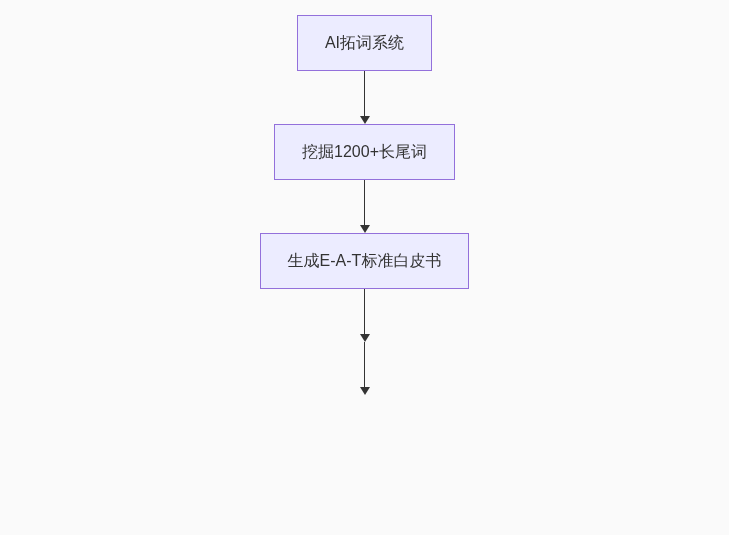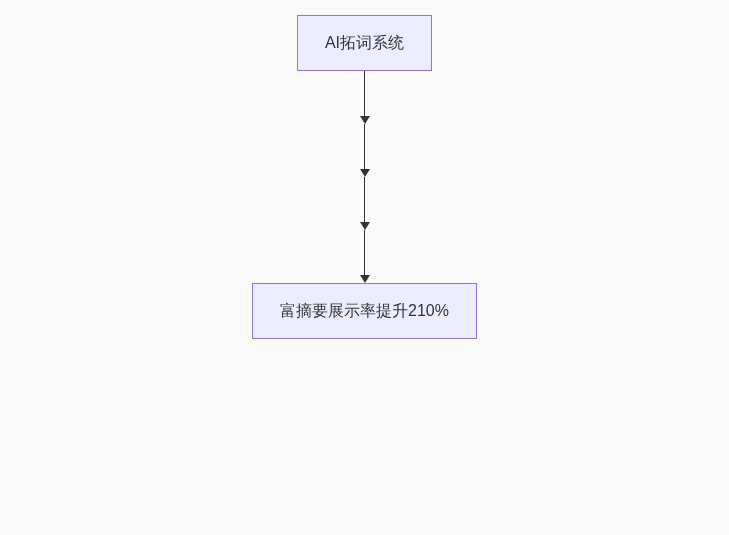--- a/index.html
+++ b/index.html
@@ -63,35 +63,38 @@
 
   <div class="node">
     <span>AI拓词系统</span>
   </div>
 
   <div class="edge">
     <div class="line"></div>
     <div class="head"></div>
   </div>
 
+  <div class="node">
+    <span>挖掘1200+长尾词</span>
+  </div>
+
+  <div class="edge">
+    <div class="line"></div>
+    <div class="head"></div>
+  </div>
+
+  <div class="node">
+    <span>生成E-A-T标准白皮书</span>
+  </div>
 
   <div class="edge">
     <div class="line"></div>
     <div class="head"></div>
   </div>
 
 
   <div class="edge">
     <div class="line"></div>
     <div class="head"></div>
   </div>
 
 
-  <div class="edge">
-    <div class="line"></div>
-    <div class="head"></div>
-  </div>
-
-  <div class="node">
-    <span>富摘要展示率提升210%</span>
-  </div>
-
 </div>
 
 </body></html>

